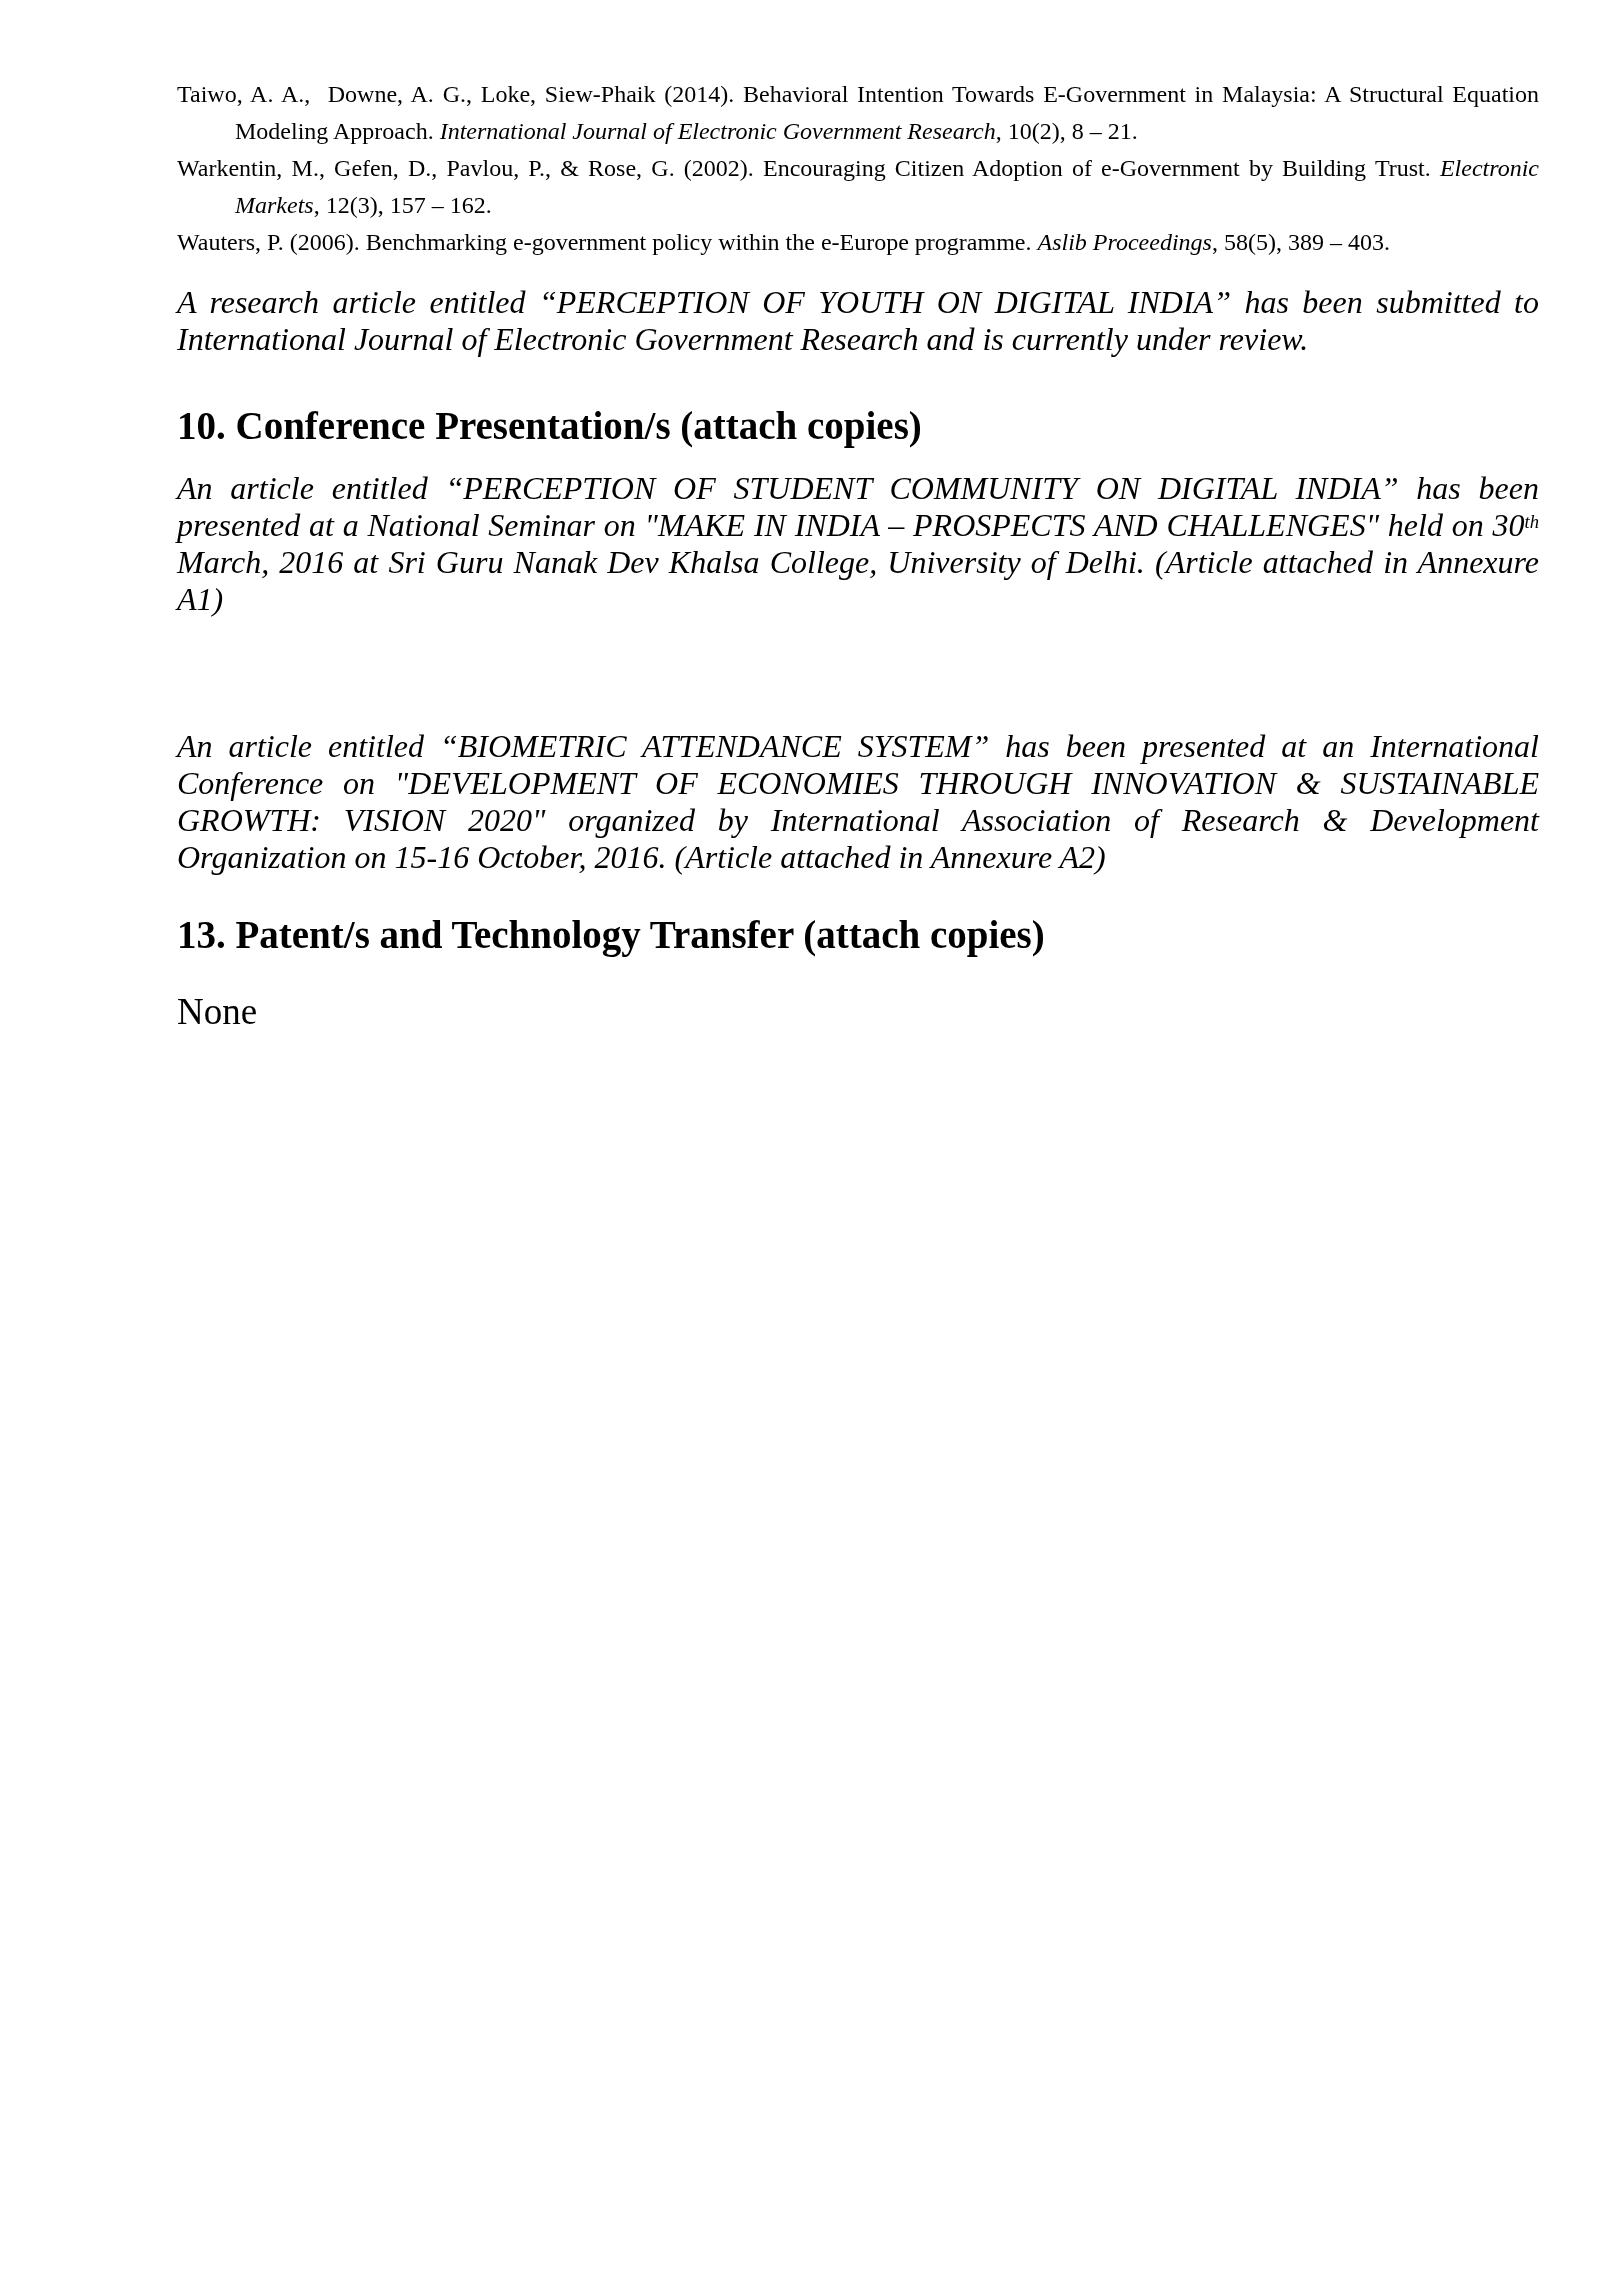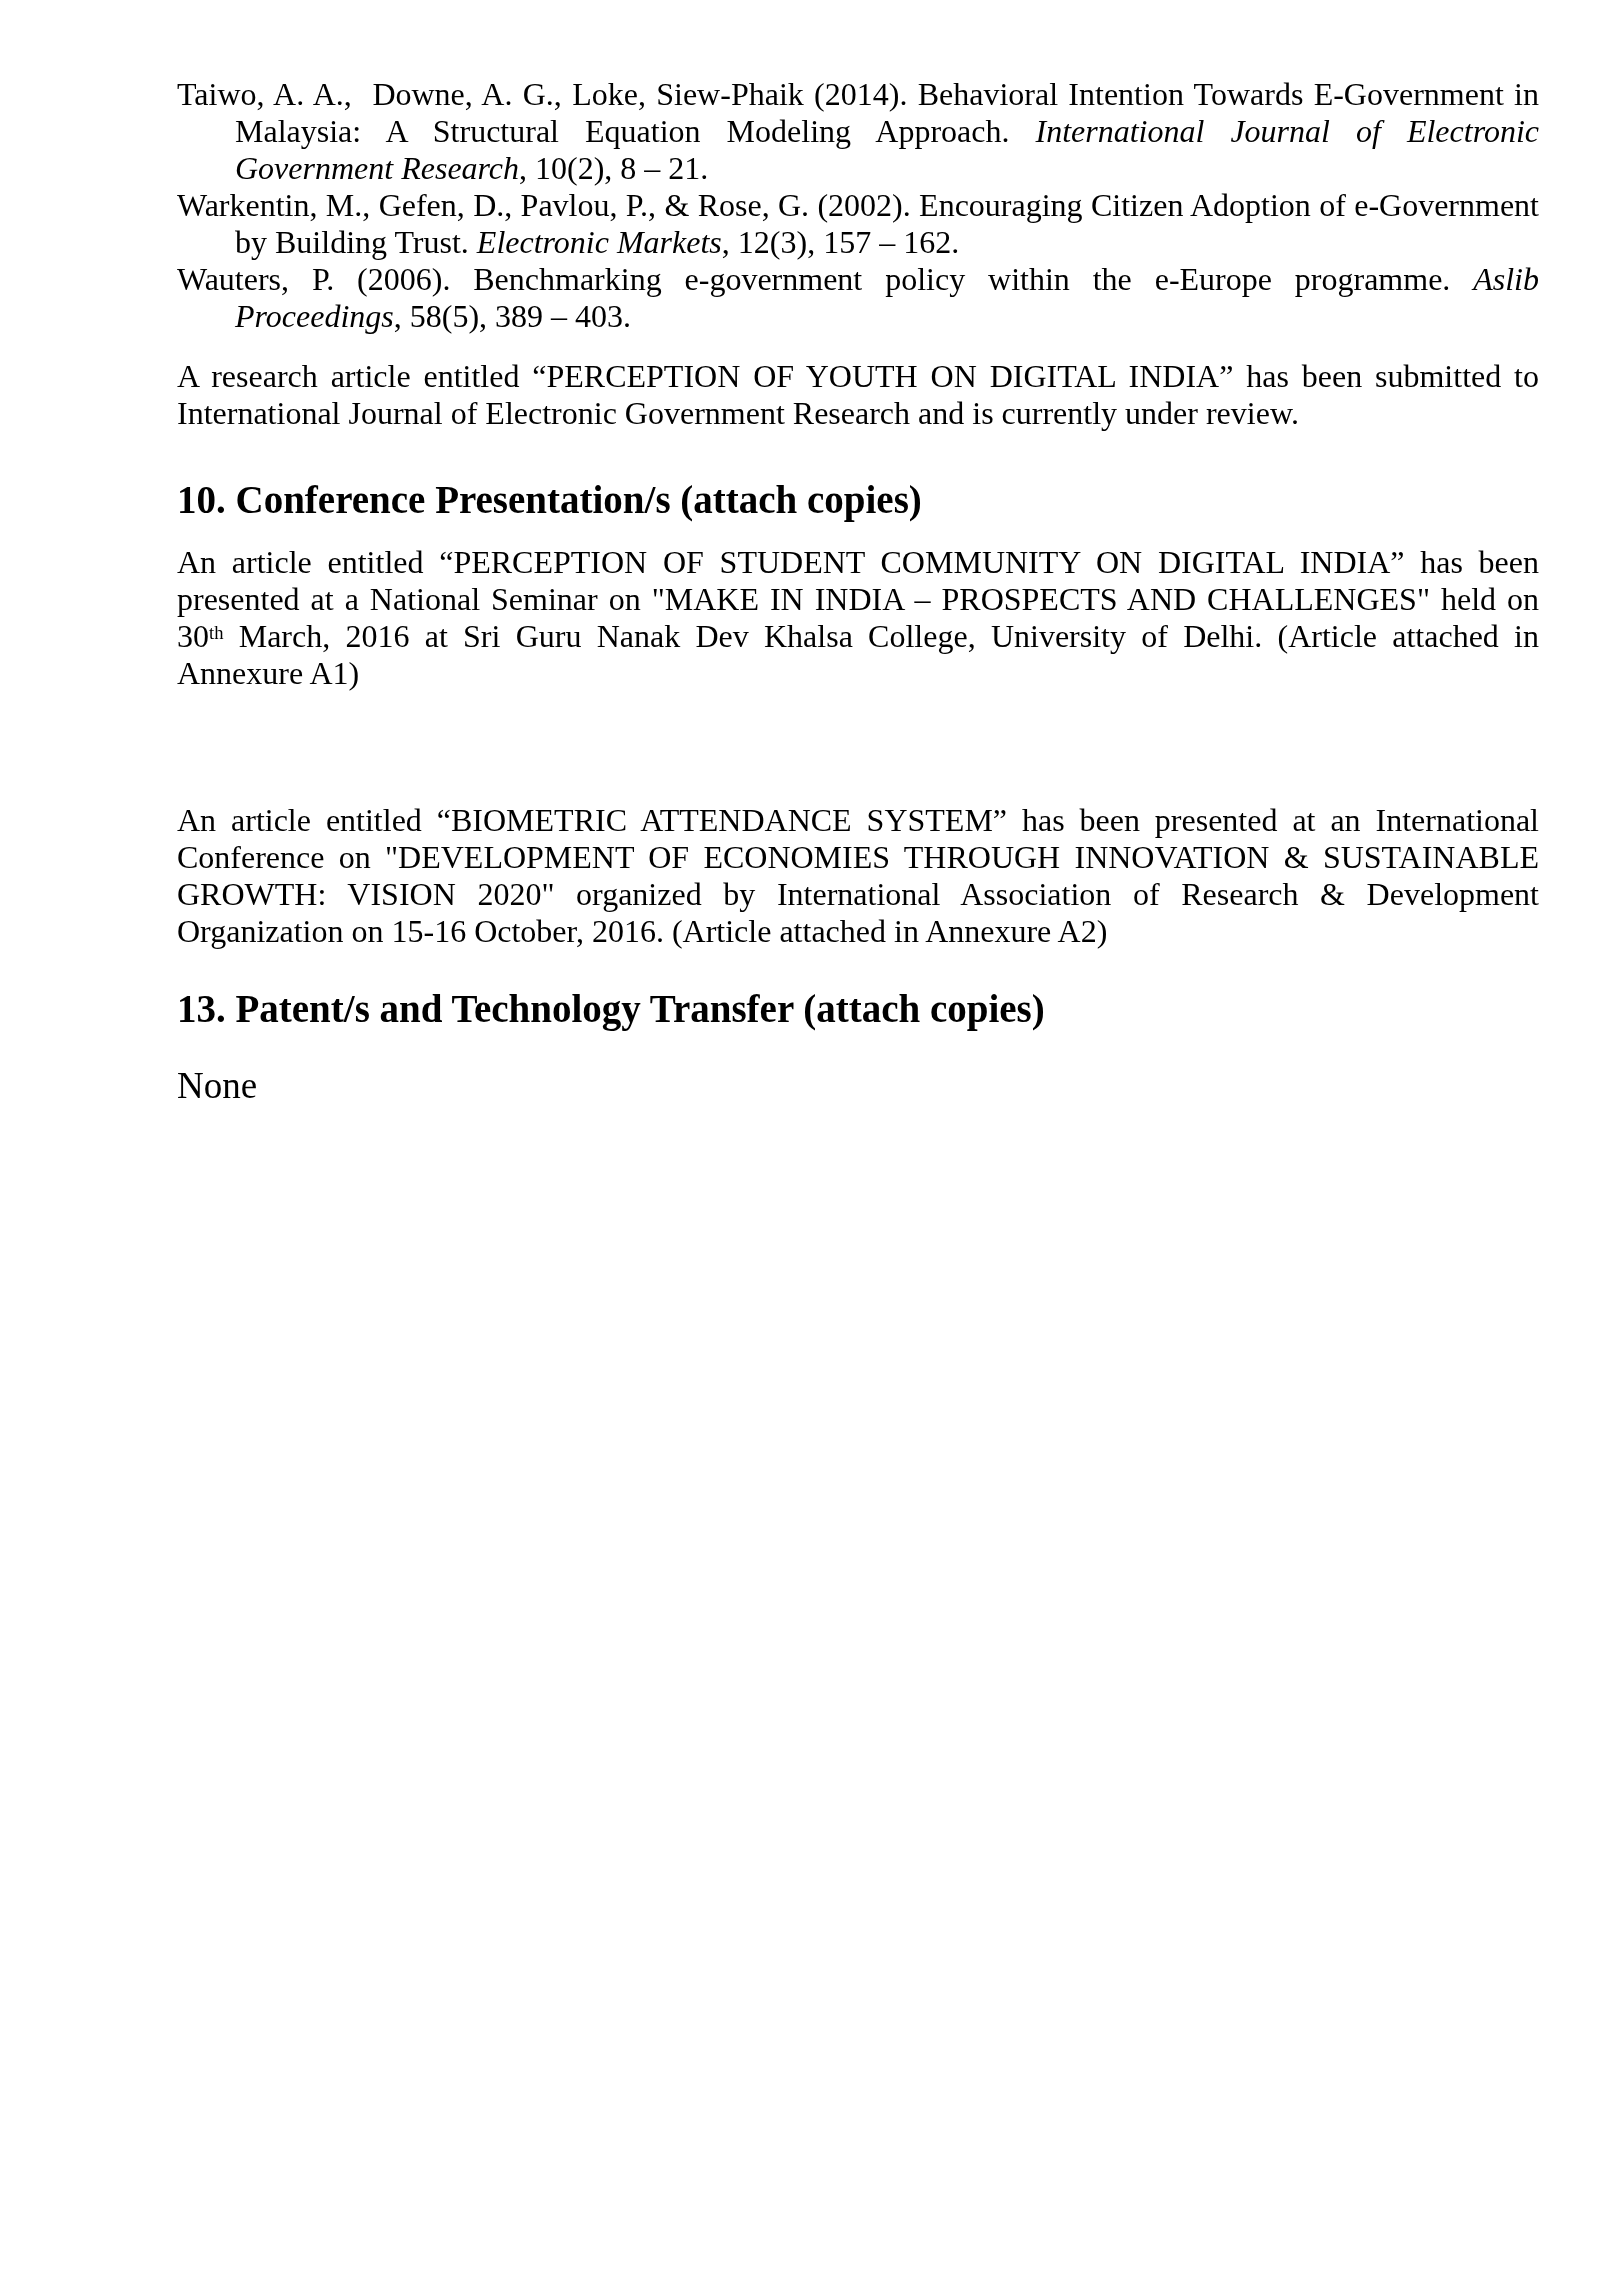--- a/index.html
+++ b/index.html
@@ -12,21 +12,21 @@
     width: 1620px;
     height: 2293px;
     box-sizing: border-box;
     background: #ffffff;
     color: #000000;
     font-family: "Liberation Serif", "DejaVu Serif", serif;
     padding: 76px 81px 0 177px;
     overflow: hidden;
   }
   .refs {
-    font-size: 32px;
+    font-size: 24px;
     line-height: 37px;
     text-align: justify;
   }
   .ref {
     margin: 0;
     padding-left: 58px;
     text-indent: -58px;
     white-space: pre-wrap;
   }
   .ref i { font-style: italic; }
@@ -36,20 +36,21 @@
     font-weight: 700;
     margin: 0;
     white-space: pre-wrap;
   }
   .body {
     font-size: 32px;
     line-height: 37px;
     text-align: justify;
     margin: 0;
     white-space: pre-wrap;
+    font-style: italic;
   }
   .h11  { margin-top: 30px; }
   .p11  { margin-top: 22.5px; }
   .h12  { margin-top: 44px; }
   .p12a { margin-top: 21.6px; }
   .p12b { margin-top: 110px; }
   .h13  { margin-top: 35px; }
   .p13  {
     margin-top: 32px;
     font-size: 37px;

